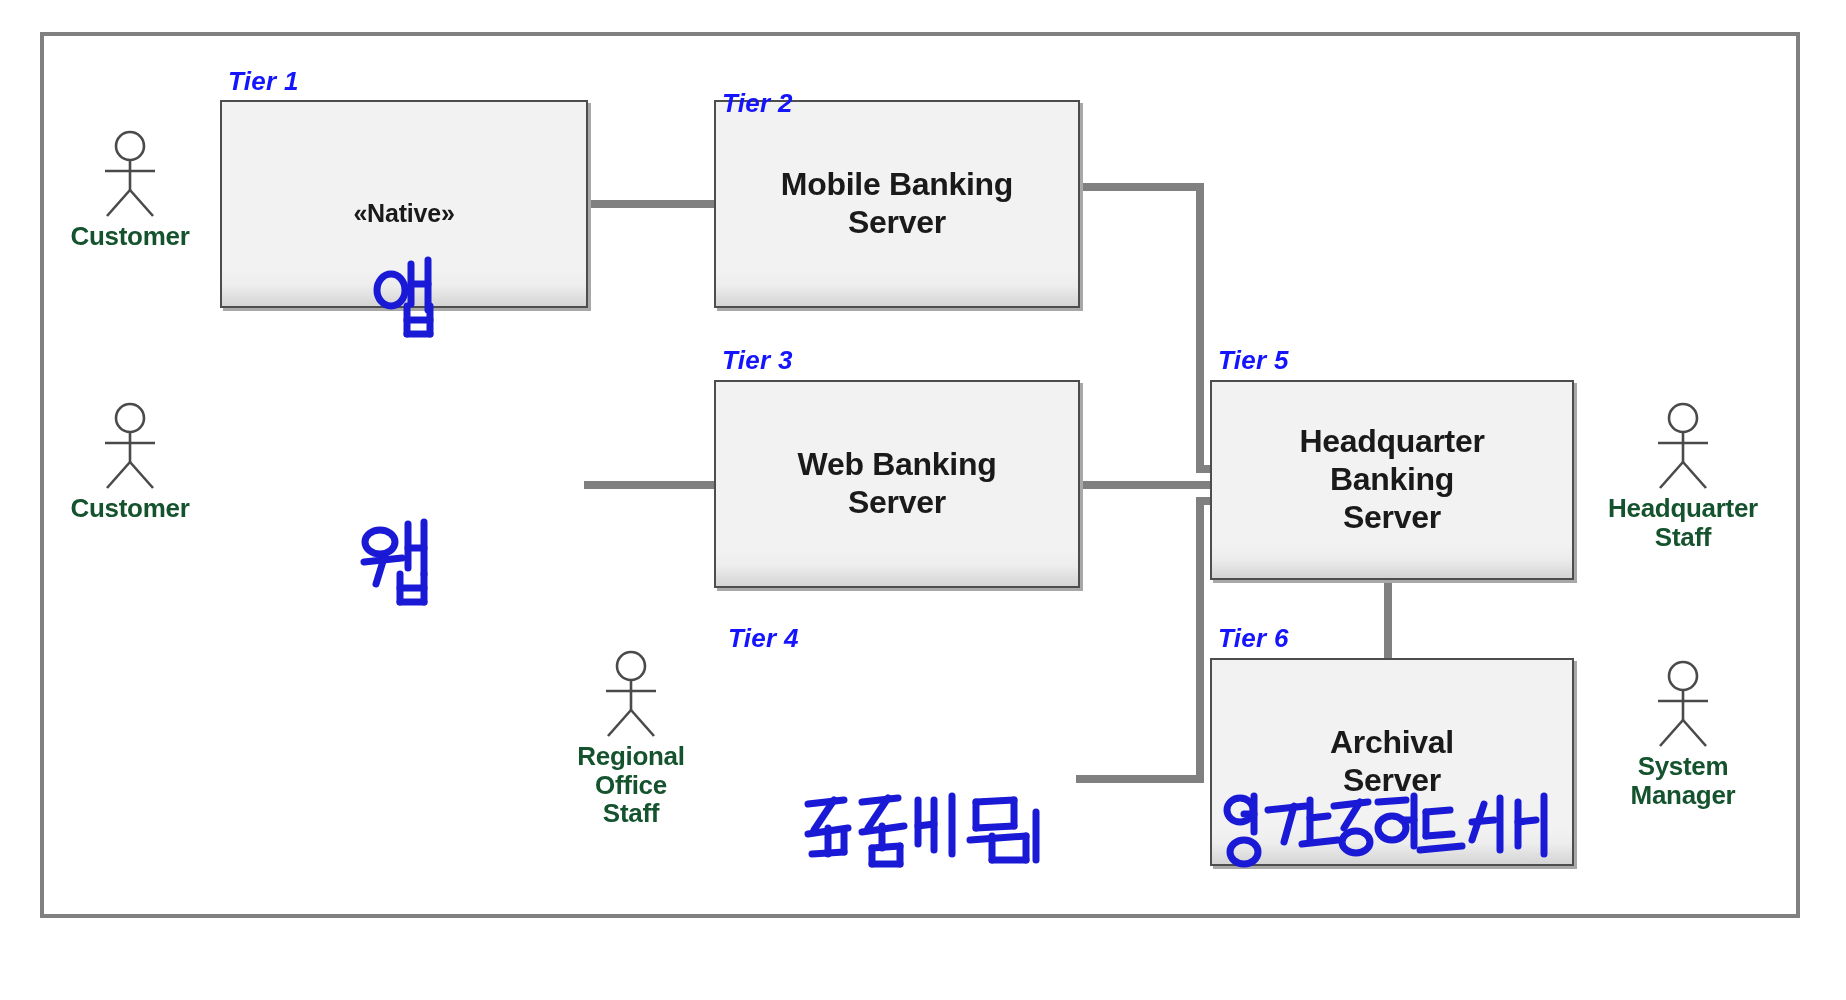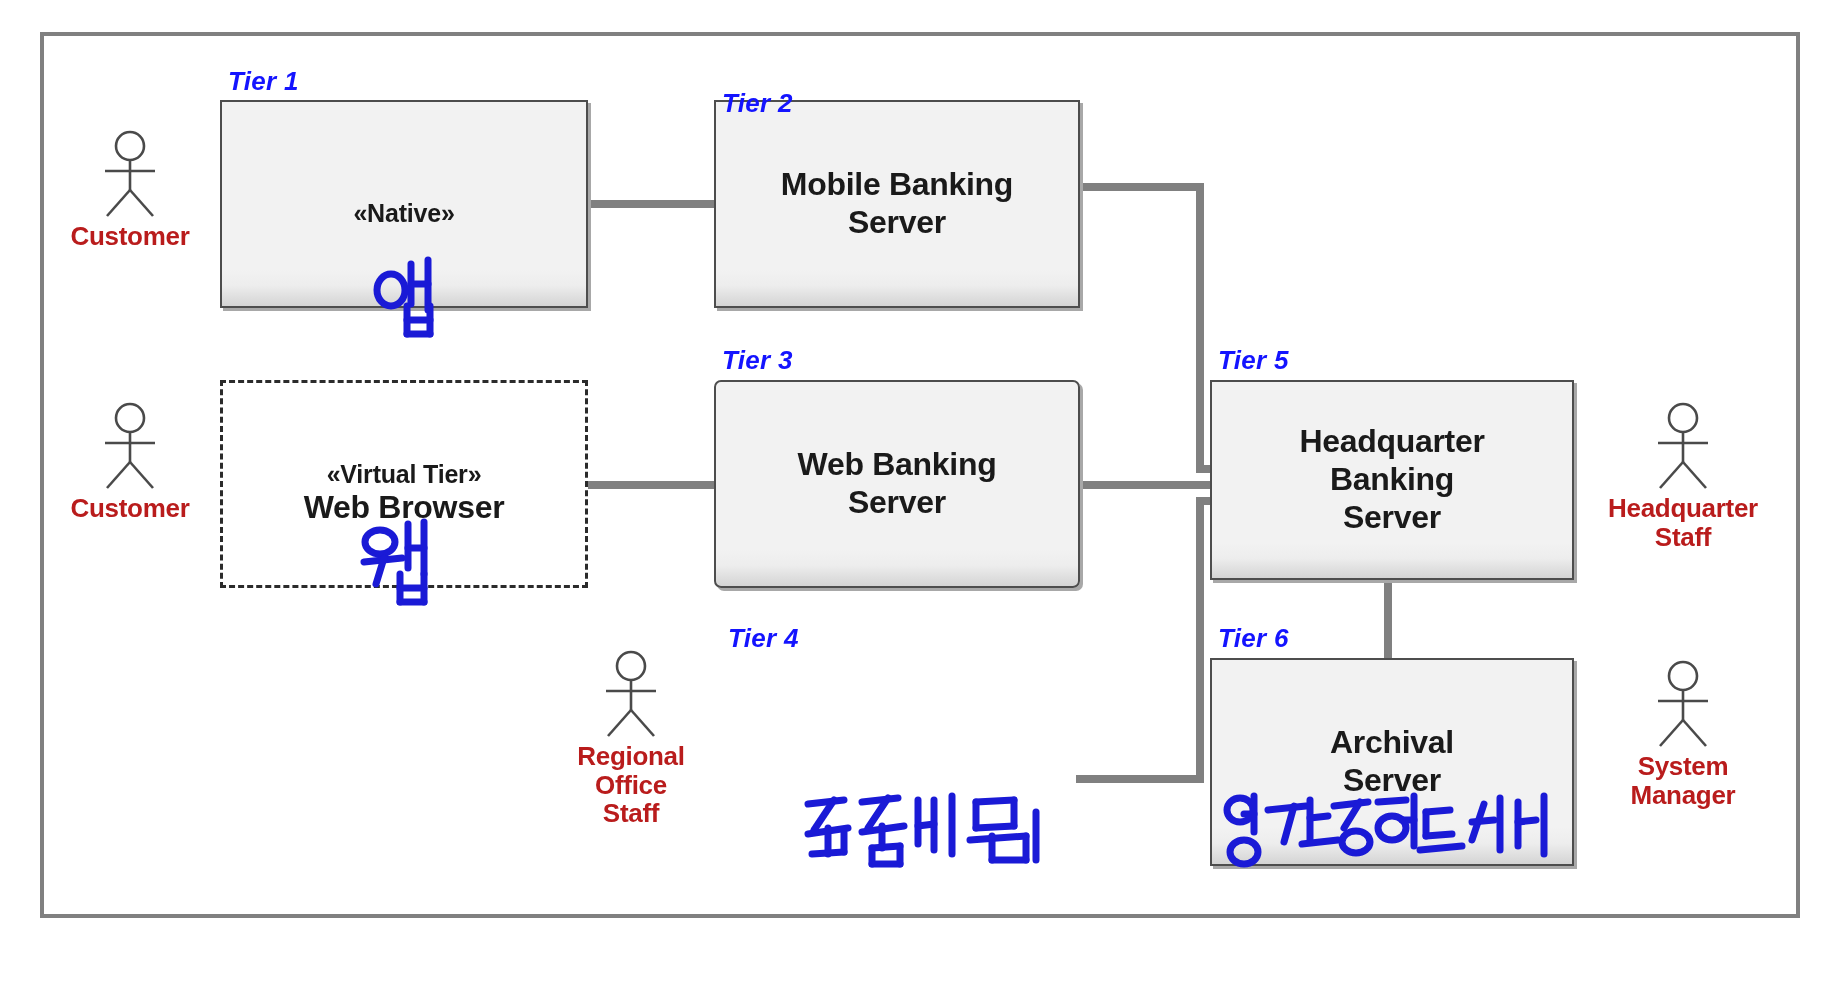--- a/index.html
+++ b/index.html
@@ -82,21 +82,21 @@
     display: flex;
     flex-direction: column;
     align-items: center;
     z-index: 6;
   }
   .actor svg { display: block; }
   .actor .aname {
     margin-top: 2px;
     font-size: 26px;
     font-weight: bold;
-    color: #b91c1c;
+    color: #14532d;
     text-align: center;
     line-height: 1.1;
     white-space: pre-line;
     letter-spacing: -0.3px;
   }
 
   
   .conn {
     position: absolute;
     background: #808080;
@@ -144,26 +144,22 @@
 
   <div class="node" style="left:220px; top:100px; width:368px; height:208px;">
     <div class="stereo">«Native»</div>
   </div>
 
   <div class="node" style="left:714px; top:100px; width:366px; height:208px;">
     <div class="nname">Mobile Banking
 Server</div>
   </div>
 
-  <div class="node virtual" style="left:220px; top:380px; width:368px; height:208px;">
-    <div class="stereo">«Virtual Tier»</div>
-    <div class="nname">Web Browser</div>
-  </div>
-
-  <div class="node" style="left:714px; top:380px; width:366px; height:208px;border-radius:7px;">
+
+  <div class="node" style="left:714px; top:380px; width:366px; height:208px;">
     <div class="nname">Web Banking
 Server</div>
   </div>
 
 
   <div class="node" style="left:1210px; top:380px; width:364px; height:200px;">
     <div class="nname">Headquarter
 Banking
 Server</div>
   </div>

